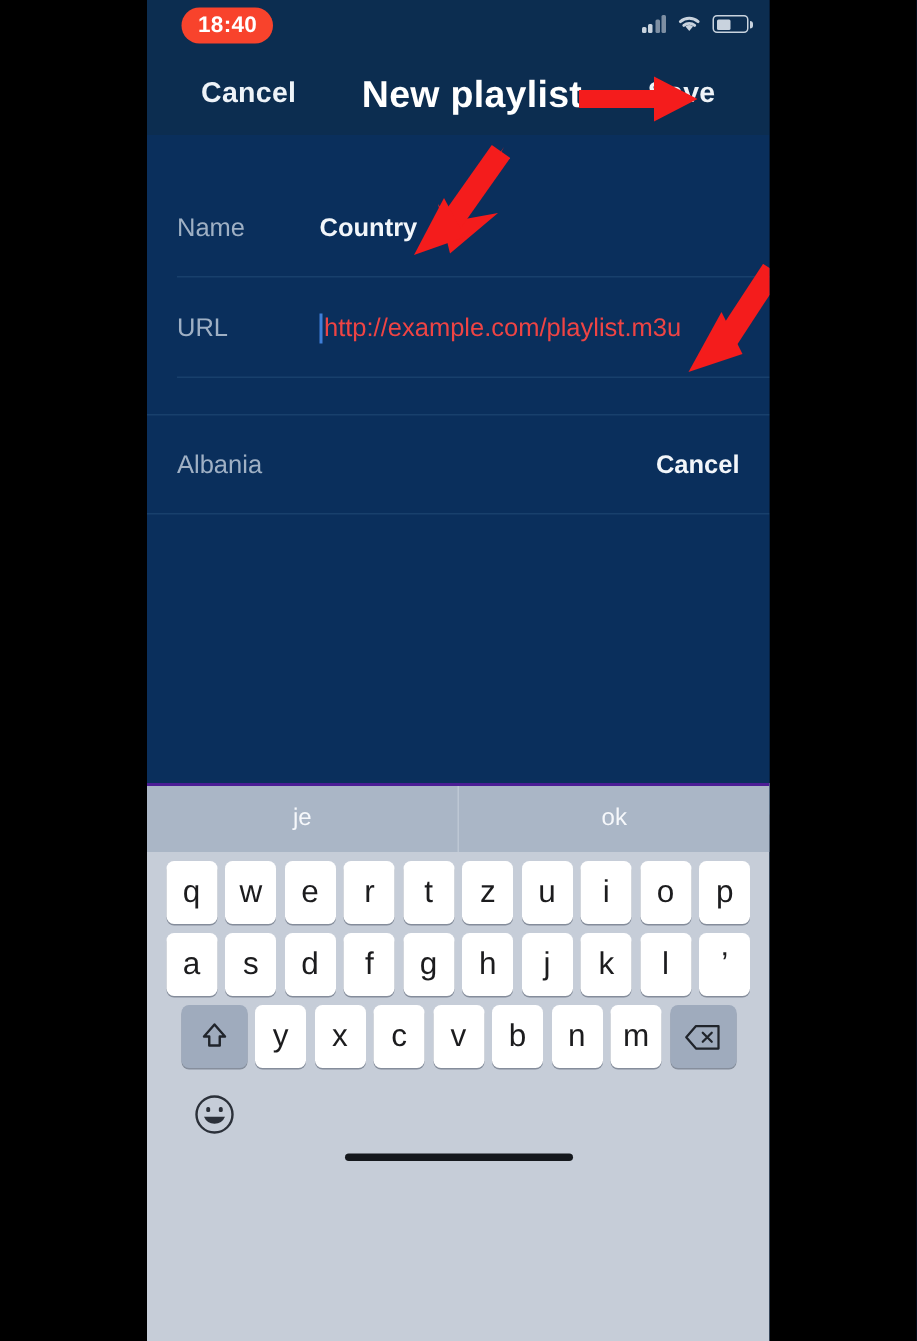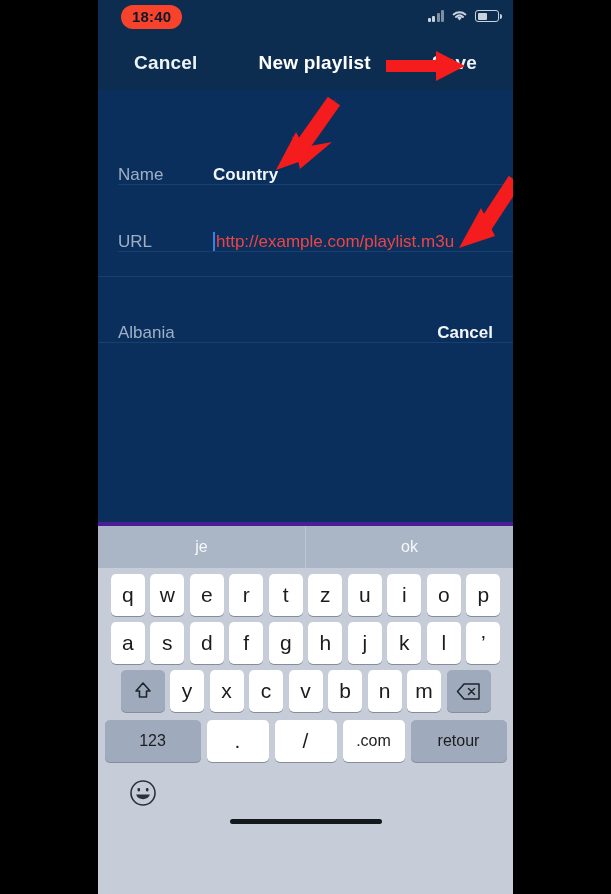--- a/index.html
+++ b/index.html
@@ -17,21 +17,21 @@
   }
 
   
   .statusbar {
     position:relative; height:36px;
     background:#0c2d50;
   }
   .time-pill {
     position:absolute; left:23px; top:5px;
     background:#f8432c;
-    color:#0f172a;
+    color:#ffffff;
     font-size:15px; font-weight:bold;
     padding:3px 11px 4px 11px;
     border-radius:12px;
     letter-spacing:0.2px;
   }
   .status-icons {
     position:absolute; right:14px; top:9px;
     display:flex; align-items:flex-end; gap:7px;
   }
   .sig { display:flex; align-items:flex-end; gap:1.5px; height:12px; }
@@ -49,29 +49,29 @@
   .batt b { display:block; height:100%; width:48%; background:#c9d3de; border-radius:1px; }
 
   
   .navbar {
     position:relative; height:54px;
     background:#0c2d50;
     display:flex; align-items:center; justify-content:space-between;
     padding:0 36px;
   }
   .nav-btn { color:#eef3f8; font-size:19px; font-weight:bold; letter-spacing:0.2px; }
-  .nav-title { color:#ffffff; font-size:19px; font-weight:bold; letter-spacing:0.2px; }
+  .nav-title { color:#ffffff; font-size:25px; font-weight:bold; letter-spacing:0.2px; }
 
   .nav-gap { height:28px; background:#0a2f5c; }
 
   
   .form { background:#0a2f5c; }
   .row {
     position:relative; height:67px;
-    display:flex; align-items:flex-end;
+    display:flex; align-items:center;
     padding:0 20px;
   }
   .row.inset::after {
     content:""; position:absolute; left:20px; right:0; bottom:0;
     height:1px; background:#18406c;
   }
   .row.full::before {
     content:""; position:absolute; left:0; right:0; top:0;
     height:1px; background:#18406c;
   }
@@ -93,21 +93,21 @@
   .form-pad { height:200px; background:#0a2f5c; }
 
   
   .keyboard {
     position:absolute; left:0; right:0; bottom:0;
     background:#c6cdd8;
     height:372px;
   }
   .suggestions {
     display:flex; height:46px; background:#aab6c6;
-    border-top:4px solid #4c1d95;
+    border-top:2px solid #4c1d95;
   }
   .sugg {
     flex:1; display:flex; align-items:center; justify-content:center;
     color:#f6f8fb; font-size:16px;
     border-right:1px solid #bdc7d4;
   }
   .sugg:last-child { border-right:none; }
 
   .krow { display:flex; justify-content:center; gap:5.5px; padding:6px 4px 0 4px; }
   .key {
@@ -249,27 +249,20 @@
       <div class="key">n</div>
       <div class="key">m</div>
       <div class="key dark wide-del">
         <svg width="26" height="19" viewBox="0 0 26 19">
           <path d="M8 2 H23 V17 H8 L1.5 9.5 Z" fill="none" stroke="#20242b" stroke-width="1.5" stroke-linejoin="round"></path>
           <path d="M12.5 6.5 L18.5 12.5 M18.5 6.5 L12.5 12.5" stroke="#20242b" stroke-width="1.5" stroke-linecap="round"></path>
         </svg>
       </div>
     </div>
 
-    <div class="krow r4">
-      <div class="key dark k123">123</div>
-      <div class="key kdot">.</div>
-      <div class="key kslash">/</div>
-      <div class="key kcom">.com</div>
-      <div class="key dark kret">retour</div>
-    </div>
 
     <div class="kb-bottom">
       <div class="emoji-key">
         <svg width="30" height="30" viewBox="0 0 30 30">
           <circle cx="15" cy="15" r="12" fill="none" stroke="#2b3039" stroke-width="1.6"></circle>
           <rect x="9.5" y="10" width="2.6" height="3.4" rx="1.1" fill="#2b3039"></rect>
           <rect x="17.9" y="10" width="2.6" height="3.4" rx="1.1" fill="#2b3039"></rect>
           <path d="M8 16.5 A7.6 7.6 0 0 0 22 16.5 Z" fill="#2b3039"></path>
         </svg>
       </div>

